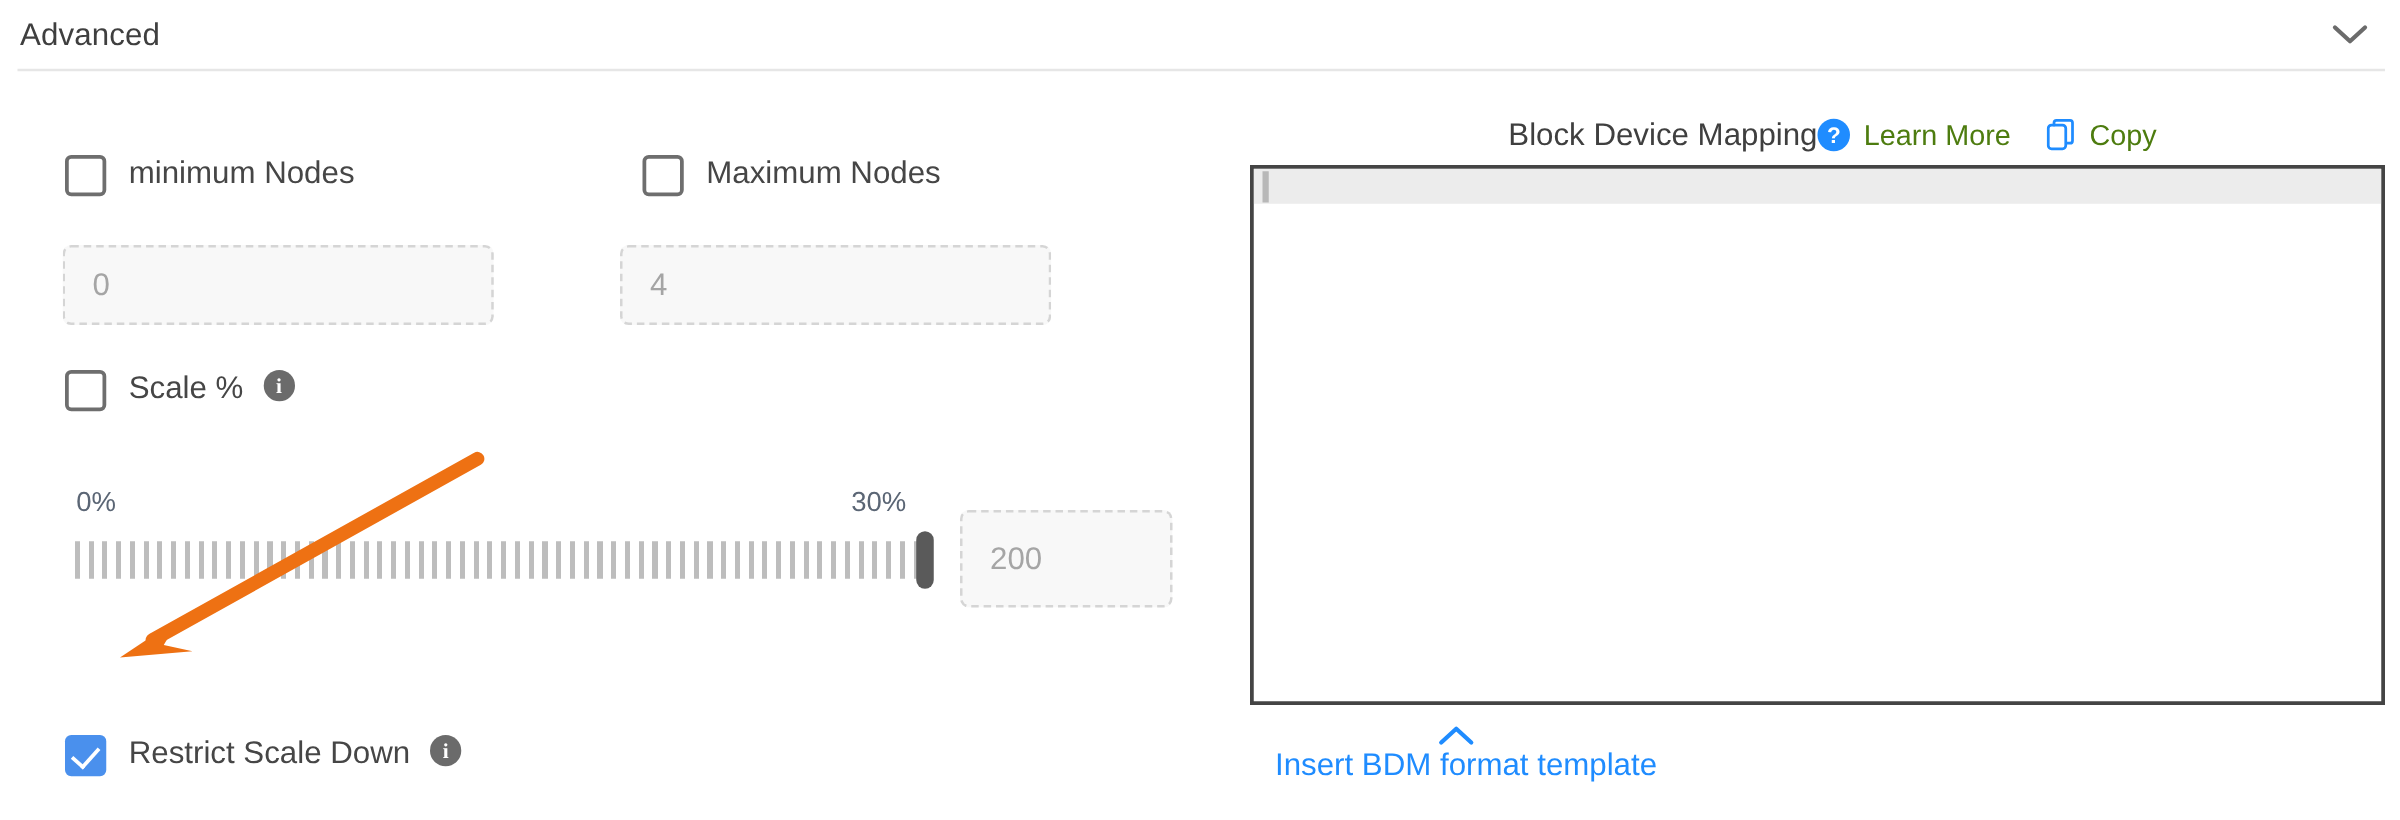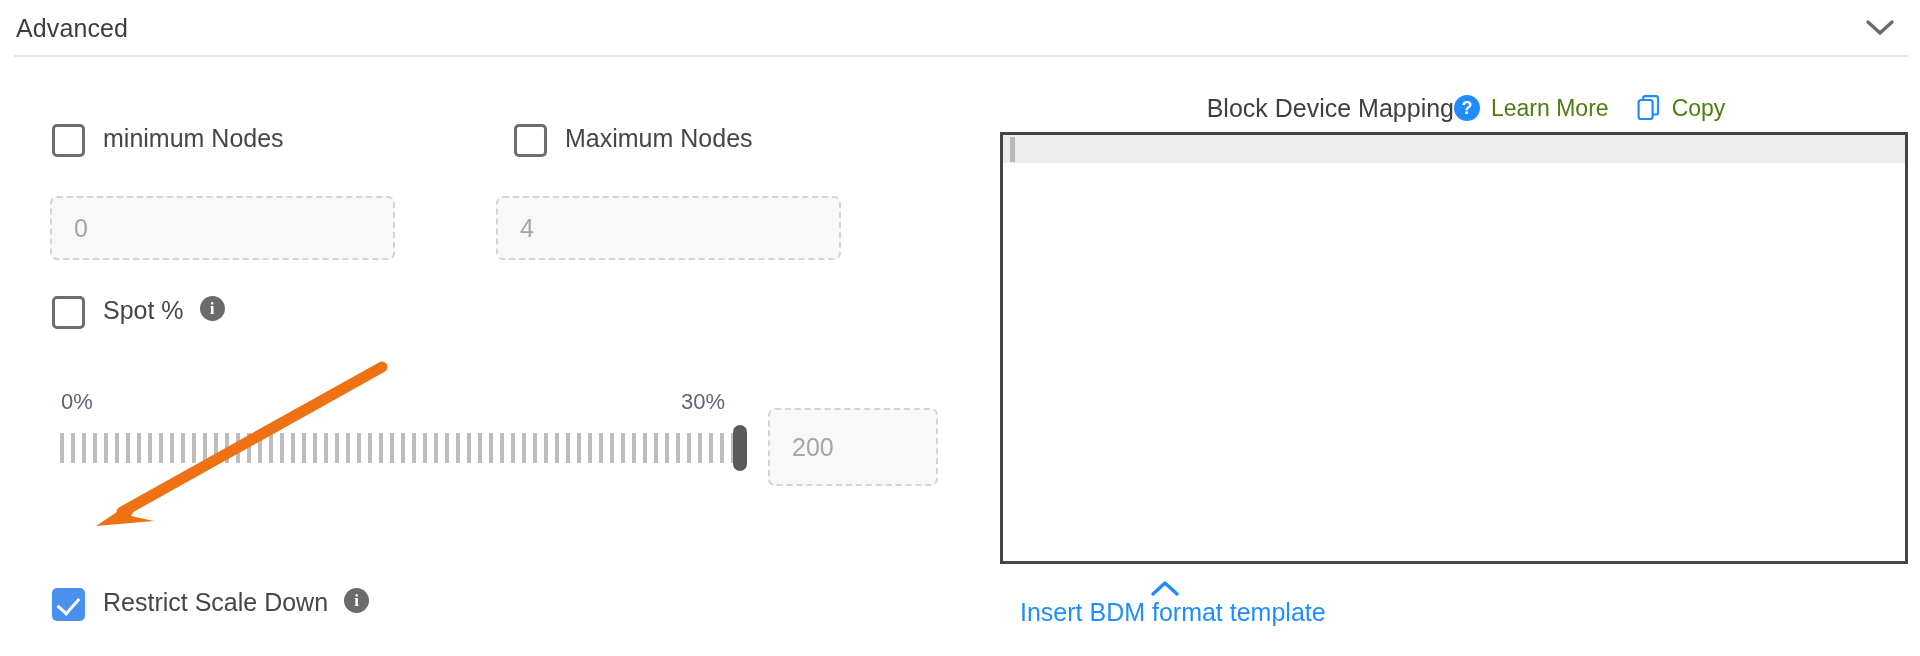--- a/index.html
+++ b/index.html
@@ -200,21 +200,21 @@
     <div class="dashed-input" style="left:50px; top:140px; width:345px; height:64px;">0</div>
 
     <div class="cb-row" style="left:498px; top:68px;margin-left:16px;">
       <div class="cbox"></div>
       <div class="cb-label">Maximum Nodes</div>
     </div>
     <div class="dashed-input" style="left:496px; top:140px; width:345px; height:64px;">4</div>
 
     <div class="cb-row" style="left:52px; top:240px;">
       <div class="cbox"></div>
-      <div class="cb-label">Spot %</div>
+      <div class="cb-label">Scale %</div>
       <div class="info-icon">i</div>
     </div>
 
     <div class="slider-wrap">
       <div class="slider-labels">
         <span class="lo">0%</span>
         <span class="hi">30%</span>
       </div>
       <div class="slider-track"></div>
       <div class="slider-thumb"></div>

